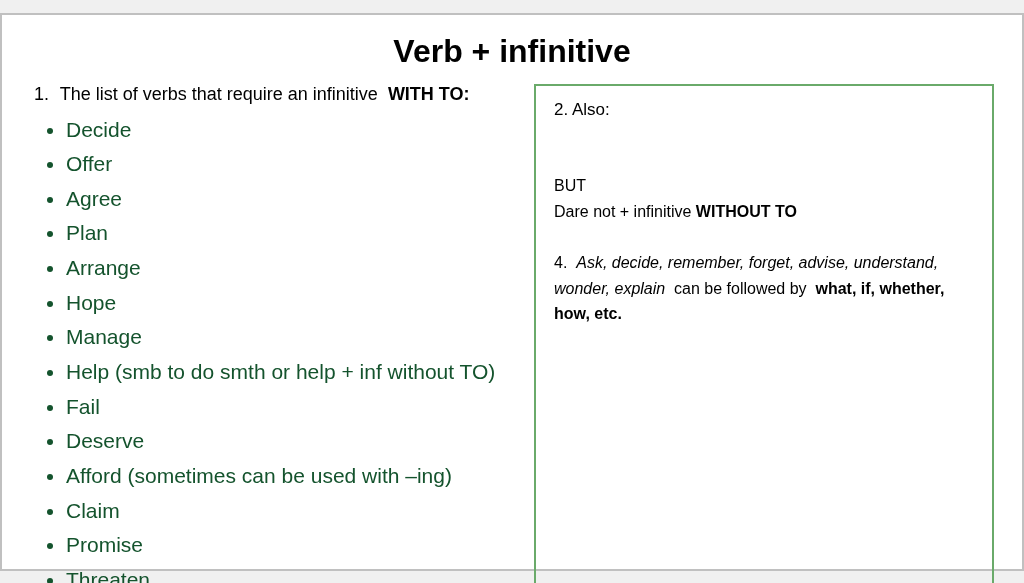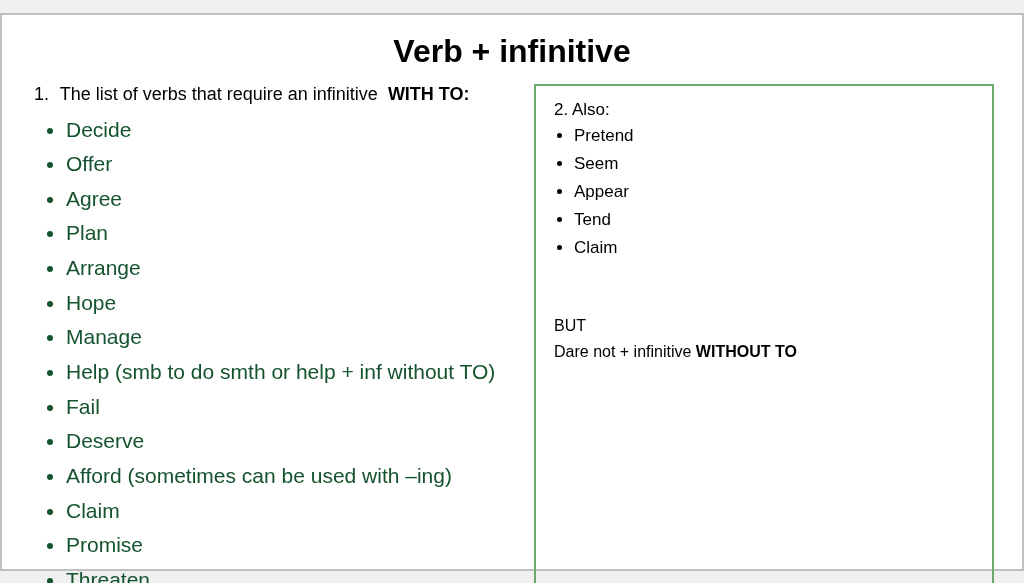--- a/index.html
+++ b/index.html
@@ -142,32 +142,31 @@
         <li>Promise</li>
         <li>Threaten</li>
         <li>Learn</li>
       </ul>
     </div>
 
     <div class="right-col">
 
       <div>
         <div class="also-heading">2. Also:</div>
-        <ul class="also-list">
-          <li>Pretend</li>
-          <li>Seem</li>
-          <li>Appear</li>
-          <li>Tend</li>
-          <li>Claim</li>
-        </ul>
       </div>
 
       <div class="dare-section">
         <br>
         <span>BUT</span><br>
         <span>Dare not + infinitive</span>&nbsp;<strong>WITHOUT TO</strong>
       </div>
 
+      <div class="ask-section">
+        <span>4.</span>
+        &nbsp;<em>Ask, decide, remember, forget, advise, understand, wonder, explain</em>
+        &nbsp;<span>can be followed by</span>
+        &nbsp;<strong>what, if, whether, how, etc.</strong>
+      </div>
 
     </div>
 
   </div>
 </div>
 
 </body></html>

